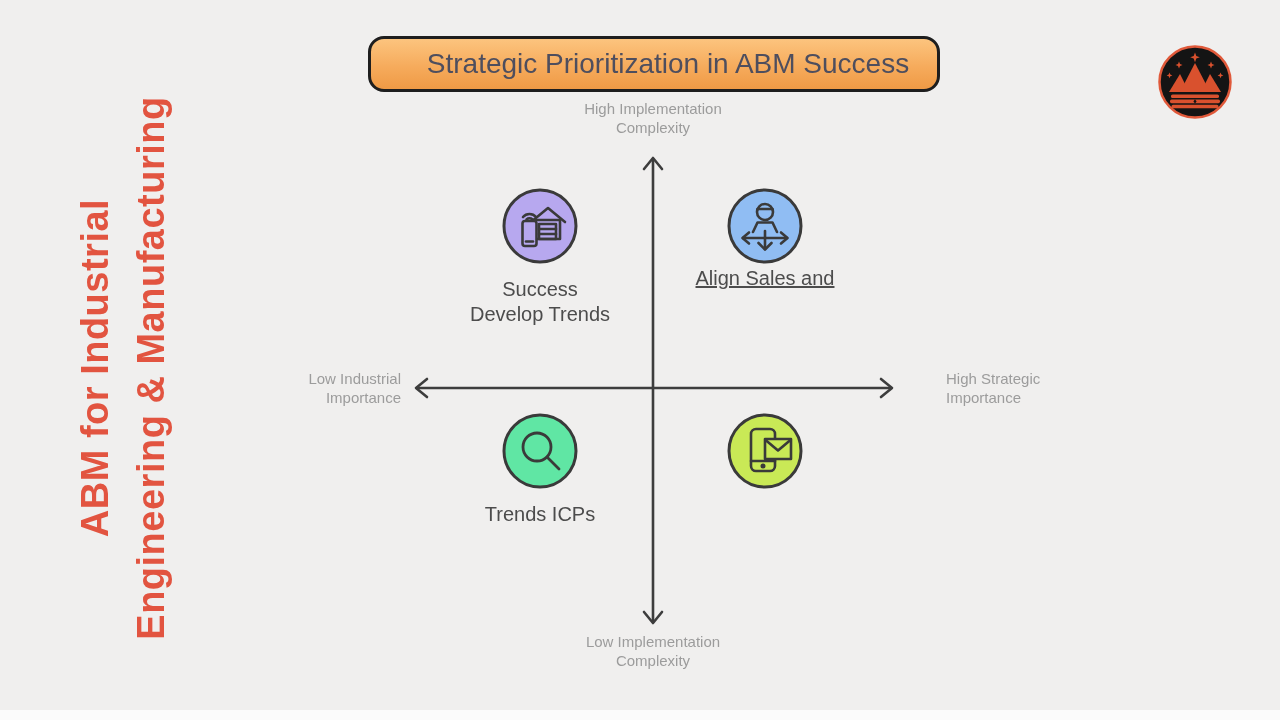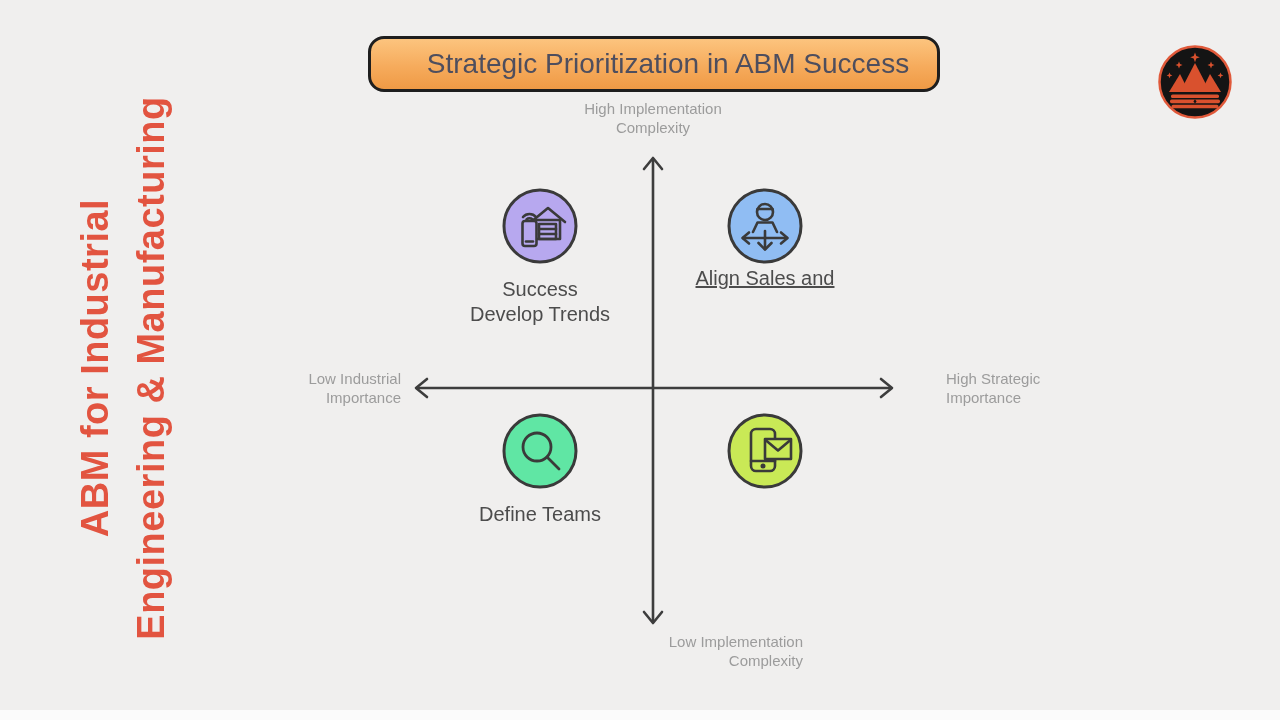--- a/index.html
+++ b/index.html
@@ -19,21 +19,21 @@
     font-size:28px;font-weight:500;color:#4e4e5e;padding-left:28px;}
 
   
   .logo{position:absolute;left:1157px;top:44px;width:76px;height:76px;}
 
   
   .axes{position:absolute;left:0;top:0;width:1280px;height:720px;pointer-events:none;}
 
   .axis-label{position:absolute;font-size:15px;line-height:19px;color:#9c9c9c;}
   .axis-top{left:503px;top:99px;width:300px;text-align:center;}
-  .axis-bottom{left:503px;top:632px;width:300px;text-align:right;}
+  .axis-bottom{left:503px;top:632px;width:300px;text-align:center;}
   .axis-left{left:240px;top:369px;width:161px;text-align:right;}
   .axis-right{left:906px;top:369px;width:161px;text-align:left;margin-left:40px;}
 
   .qicon{position:absolute;width:78px;height:78px;}
   .qi-tl{left:501px;top:187px;}
   .qi-tr{left:726px;top:187px;}
   .qi-bl{left:501px;top:412px;}
   .qi-br{left:726px;top:412px;}
 
   .qlabel{position:absolute;width:250px;text-align:center;font-size:20px;
@@ -151,17 +151,17 @@
   </svg>
 
   <div class="qlabel ql-tl">
     <div>Success</div>
     <div>Develop Trends</div>
   </div>
   <div class="qlabel ql-tr">
     <div>Align Sales and</div>
   </div>
   <div class="qlabel ql-bl">
-    <div>Define Teams</div>
+    <div>Trends ICPs</div>
   </div>
 
   <div class="bottom-strip"></div>
 </div>
 
 </body></html>

